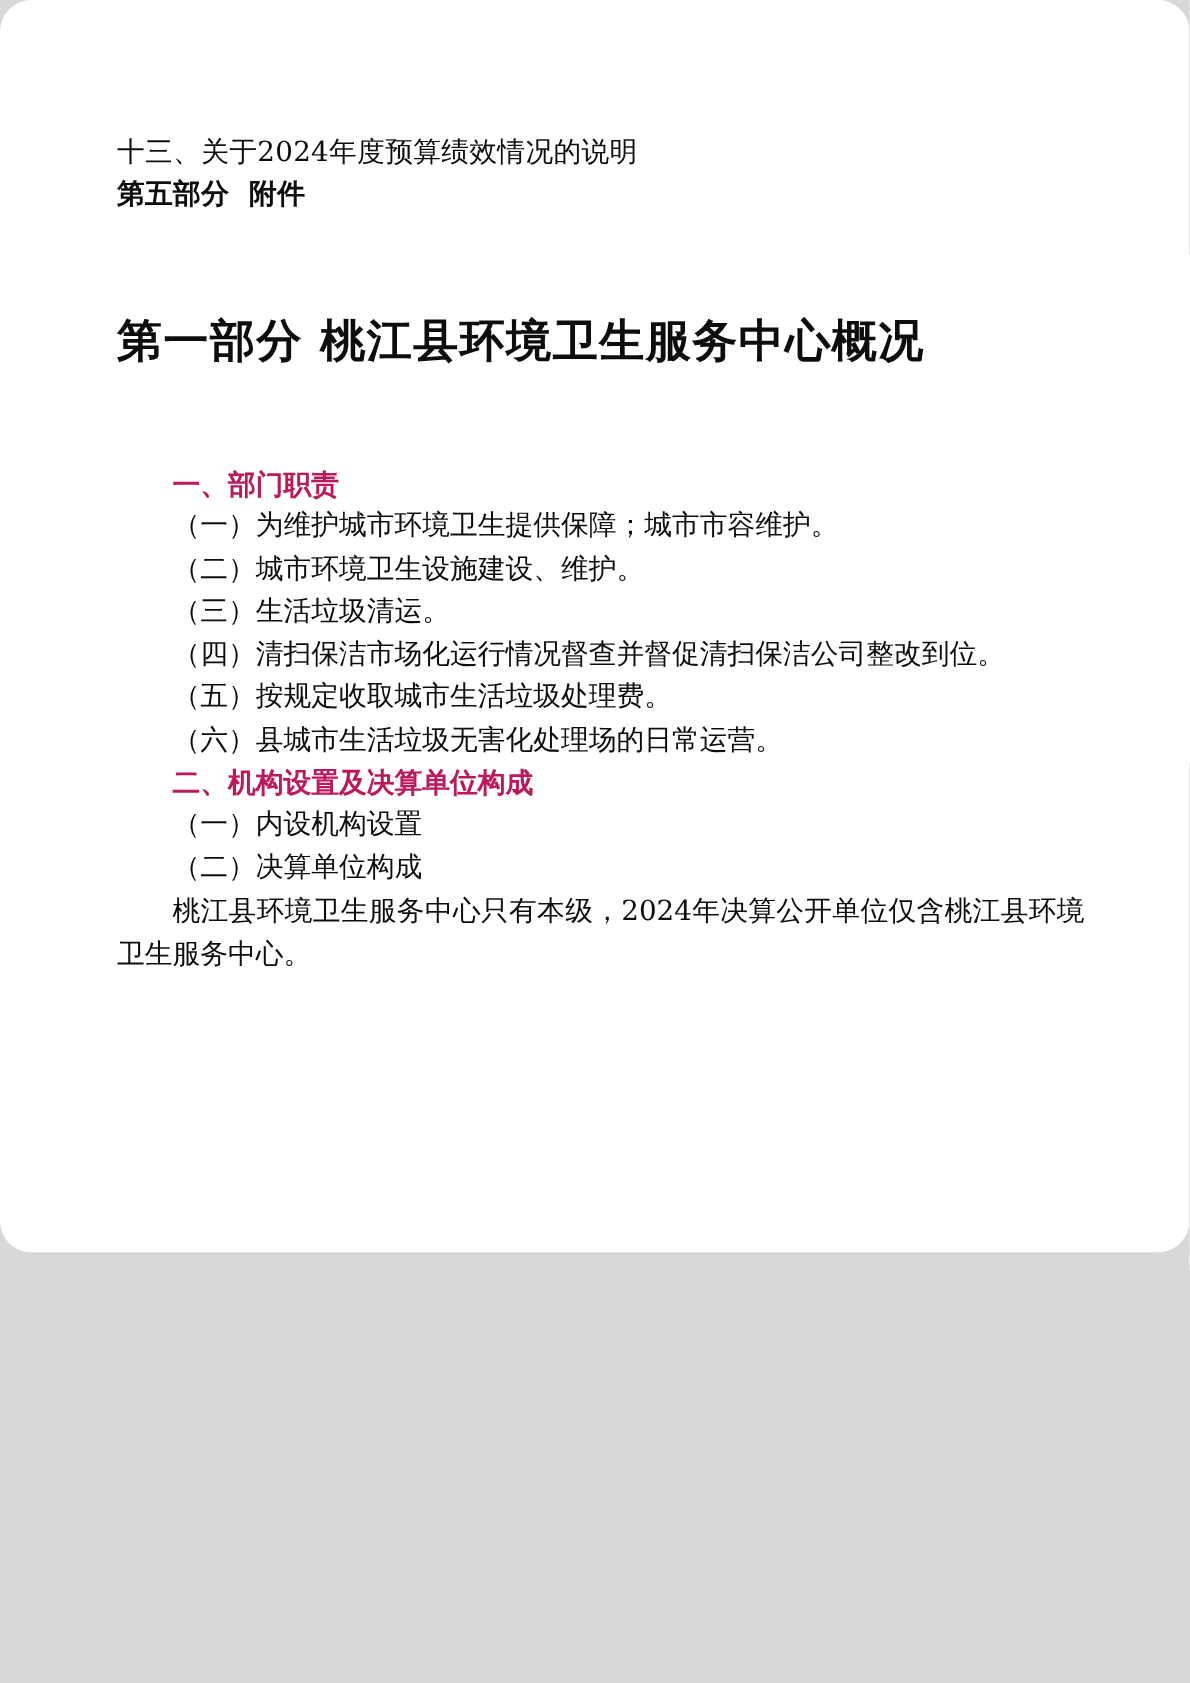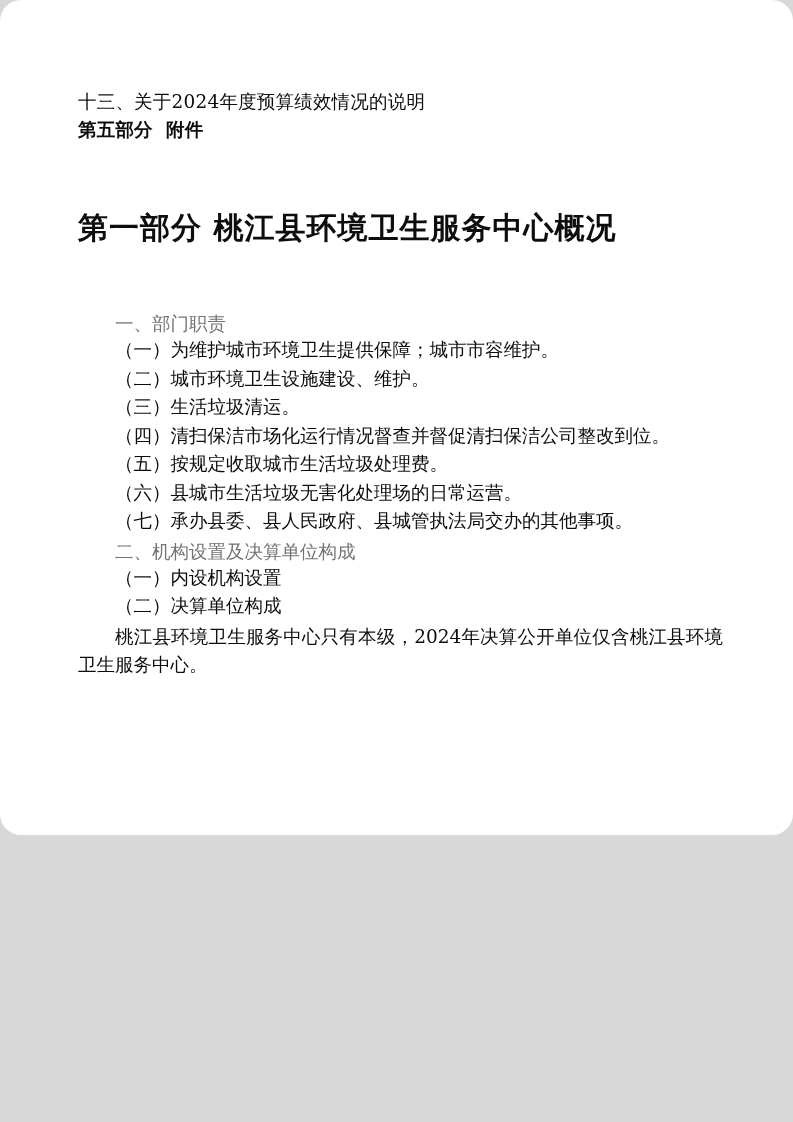--- a/index.html
+++ b/index.html
@@ -48,22 +48,22 @@
     text-align: left;
     line-height: 44px;
     color: #0d0d0d;
     letter-spacing: 1px;
   }
   .spacer-lg { height: 62px; }
   .spacer-md { height: 60px; }
   .section-head {
     font-size: 18.5px;
     line-height: 28px;
-    font-weight: normal;
-    color: #737373;
+    font-weight: bold;
+    color: #be185d;
     text-indent: 2em;
   }
   .para {
     font-size: 18.5px;
     line-height: 28.5px;
     color: #0d0d0d;
     text-indent: 2em;
     text-align: justify;
     text-justify: inter-ideograph;
     font-family: Liberation Mono, monospace;
@@ -92,21 +92,20 @@
 
     <div class="spacer-md"></div>
 
     <div class="section-head">一、部门职责</div>
     <div class="para">（一）为维护城市环境卫生提供保障；城市市容维护。</div>
     <div class="para">（二）城市环境卫生设施建设、维护。</div>
     <div class="para">（三）生活垃圾清运。</div>
     <div class="para">（四）清扫保洁市场化运行情况督查并督促清扫保洁公司整改到位。</div>
     <div class="para">（五）按规定收取城市生活垃圾处理费。</div>
     <div class="para">（六）县城市生活垃圾无害化处理场的日常运营。</div>
-    <div class="para">（七）承办县委、县人民政府、县城管执法局交办的其他事项。</div>
 
     <div class="section-head">二、机构设置及决算单位构成</div>
     <div class="para">（一）内设机构设置</div>
     <div class="para">（二）决算单位构成</div>
     <div class="para-flow">桃江县环境卫生服务中心只有本级，2024年决算公开单位仅含桃江县环境卫生服务中心。</div>
 
   </div>
 </div>
 
 </body></html>

